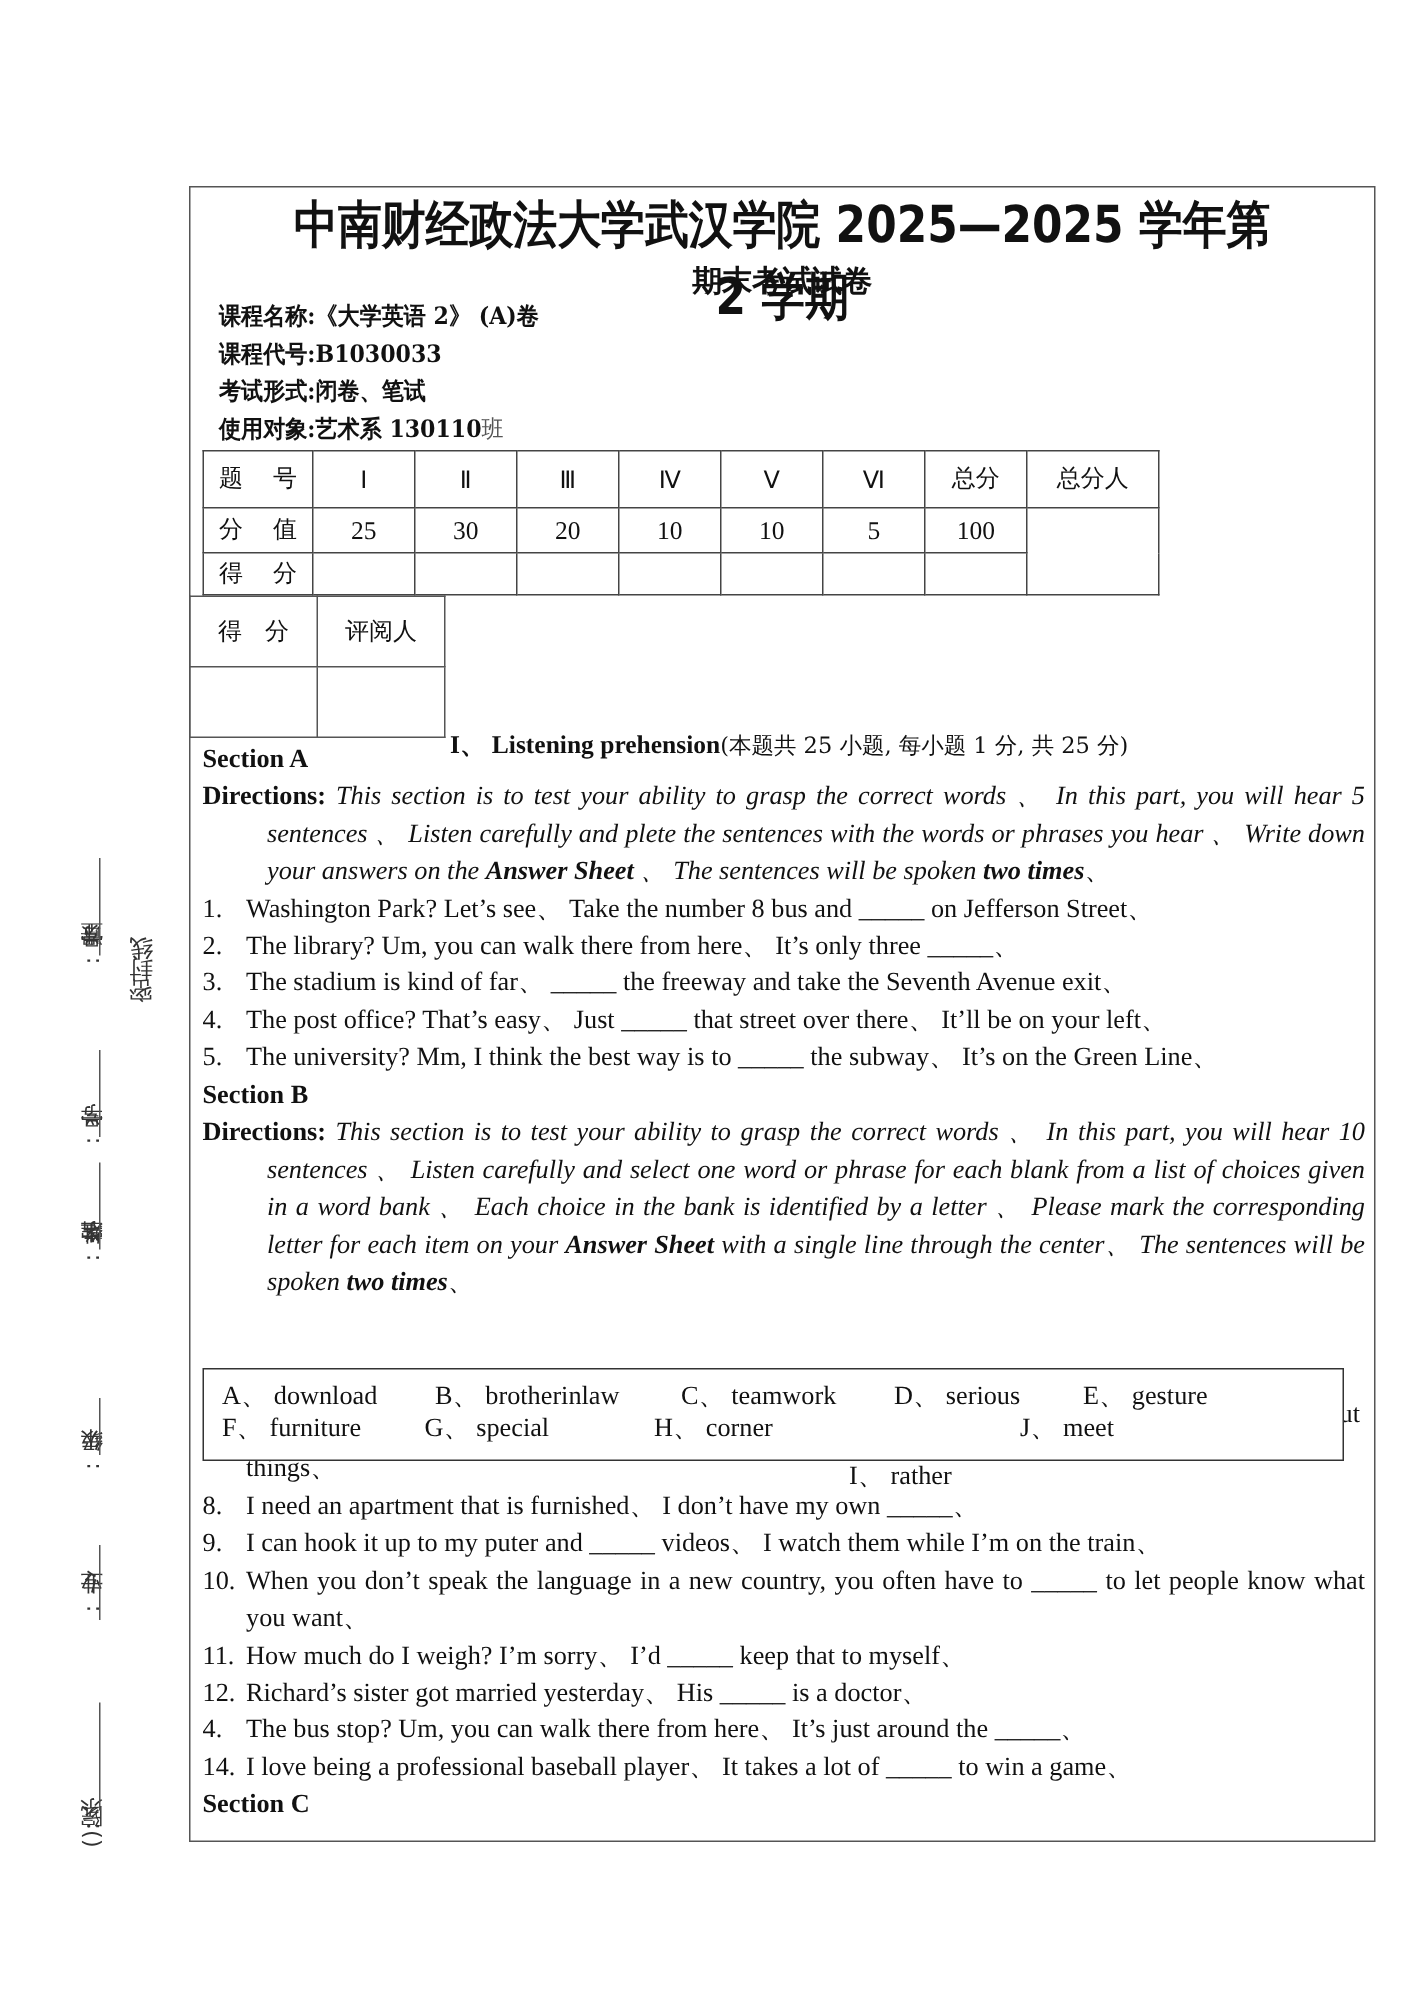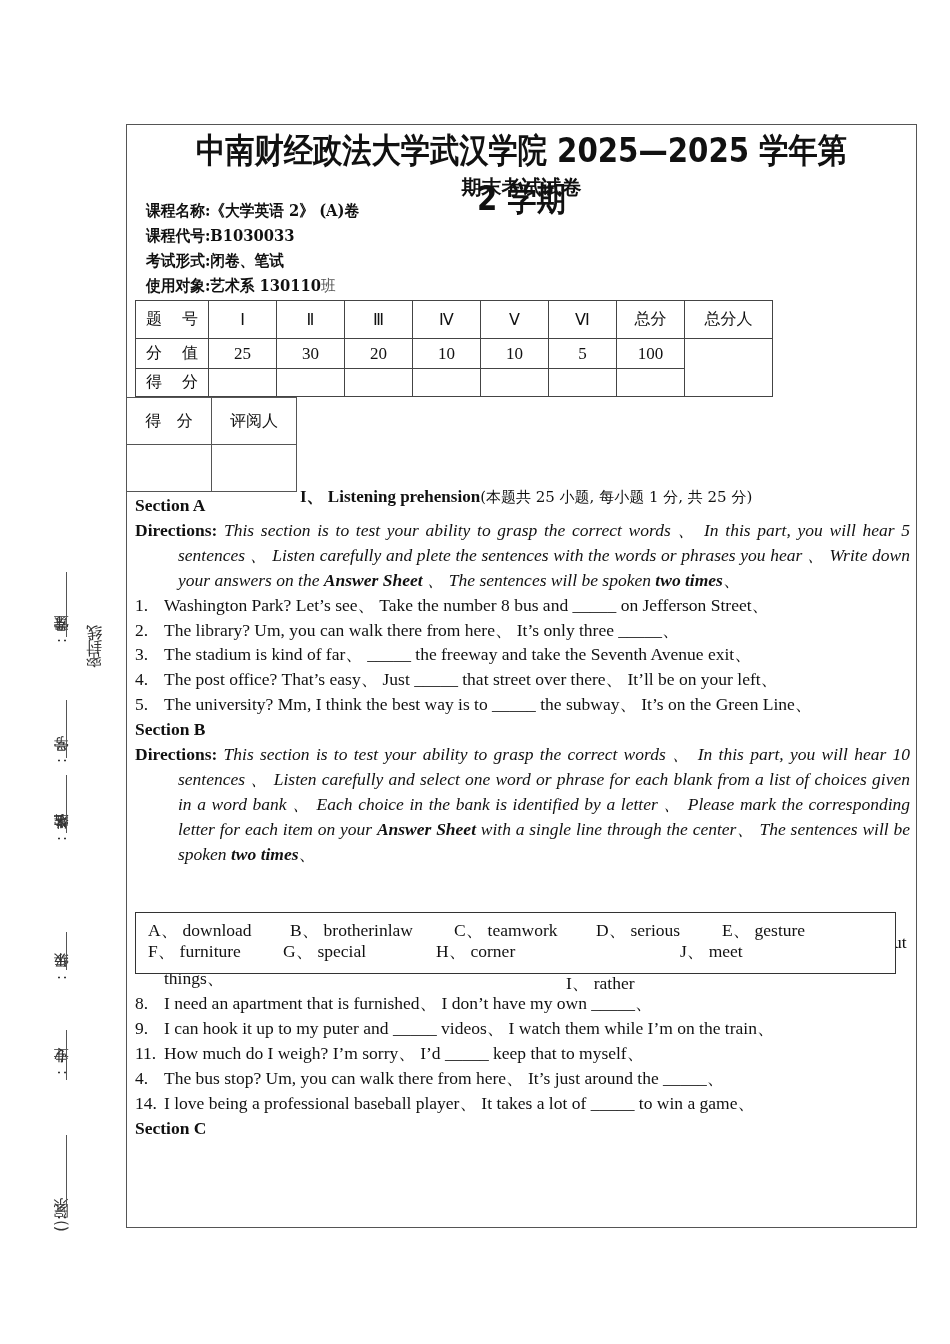--- a/index.html
+++ b/index.html
@@ -200,22 +200,30 @@
 <div class="abs body-text" style="top:991px;">
   <div class="q">
       <span class="n">8.</span>
       <span class="t">I need an apartment that is furnished、 I don’t have my own _____、</span>
     </div>
   <div class="q">
       <span class="n">9.</span>
       <span class="t">I can hook it up to my puter and _____ videos、 I watch them while I’m on the train、</span>
     </div>
   <div class="q">
+      <span class="n">10.</span>
+      <span class="t">When you don’t speak the language in a new country, you often have to _____ to let people know what you want、</span>
+    </div>
+  <div class="q">
       <span class="n">11.</span>
       <span class="t">How much do I weigh? I’m sorry、 I’d _____ keep that to myself、</span>
+    </div>
+  <div class="q">
+      <span class="n">12.</span>
+      <span class="t">Richard’s sister got married yesterday、 His _____ is a doctor、</span>
     </div>
   <div class="q">
       <span class="n">4.</span>
       <span class="t">The bus stop? Um, you can walk there from here、 It’s just around the _____、</span>
     </div>
   <div class="q">
       <span class="n">14.</span>
       <span class="t">I love being a professional baseball player、 It takes a lot of _____ to win a game、</span>
     </div>
   <div class="bold">Section C</div>

